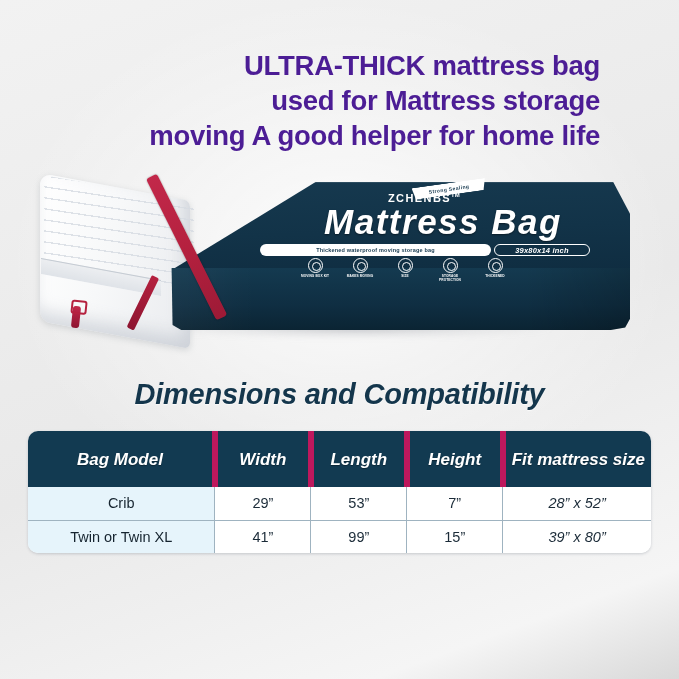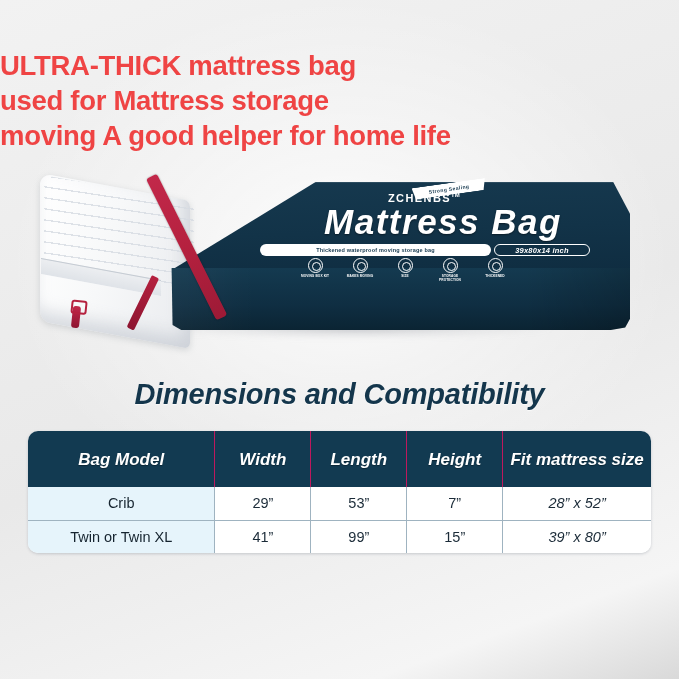--- a/index.html
+++ b/index.html
@@ -11,21 +11,21 @@
   }
   .bg-vignette{
     position:absolute; inset:0;
     background:radial-gradient(ellipse 70% 55% at 50% 38%, rgba(255,255,255,0.85) 0%, rgba(255,255,255,0.0) 70%);
     pointer-events:none;
   }
 
   
   .headline{
     position:absolute; top:48px; left:0; width:600px;
-    text-align:left; color:#ef4444;
+    text-align:right; color:#4c1d95;
     font-weight:bold; font-size:27.5px; line-height:35px;
     letter-spacing:-0.3px;
   }
   .headline div{ white-space:nowrap; }
 
   
   .product{ position:absolute; left:0; top:165px; width:679px; height:205px; }
 
   .shadow{
     position:absolute; left:95px; top:150px; width:520px; height:26px;
@@ -158,21 +158,21 @@
     position:absolute; left:28px; top:431px; width:623px;
     border-radius:10px; overflow:hidden;
     box-shadow:0 1px 3px rgba(90,100,115,.28);
     background:#ffffff;
   }
   table{ width:100%; border-collapse:collapse; table-layout:fixed; }
   thead th{
     background:#123a51; color:#ffffff;
     font-size:17px; font-weight:bold; font-style:italic;
     height:56px; padding:4px 2px; text-align:center; line-height:19px;
-    border-right:1px solid #be185d;
+    border-right:6px solid #be185d;
     text-shadow:0 1px 1px rgba(0,0,0,.35);
   }
   thead th:last-child{ border-right:none; }
   tbody td{
     height:33px; text-align:center; font-size:14.5px; color:#1b2b38;
     background:#ffffff; border-right:1px solid #9fb3c0; border-bottom:1px solid #9fb3c0;
     padding:0 2px;
   }
   tbody tr:last-child td{ border-bottom:none; }
   tbody td:last-child{ border-right:none; font-style:italic; }

